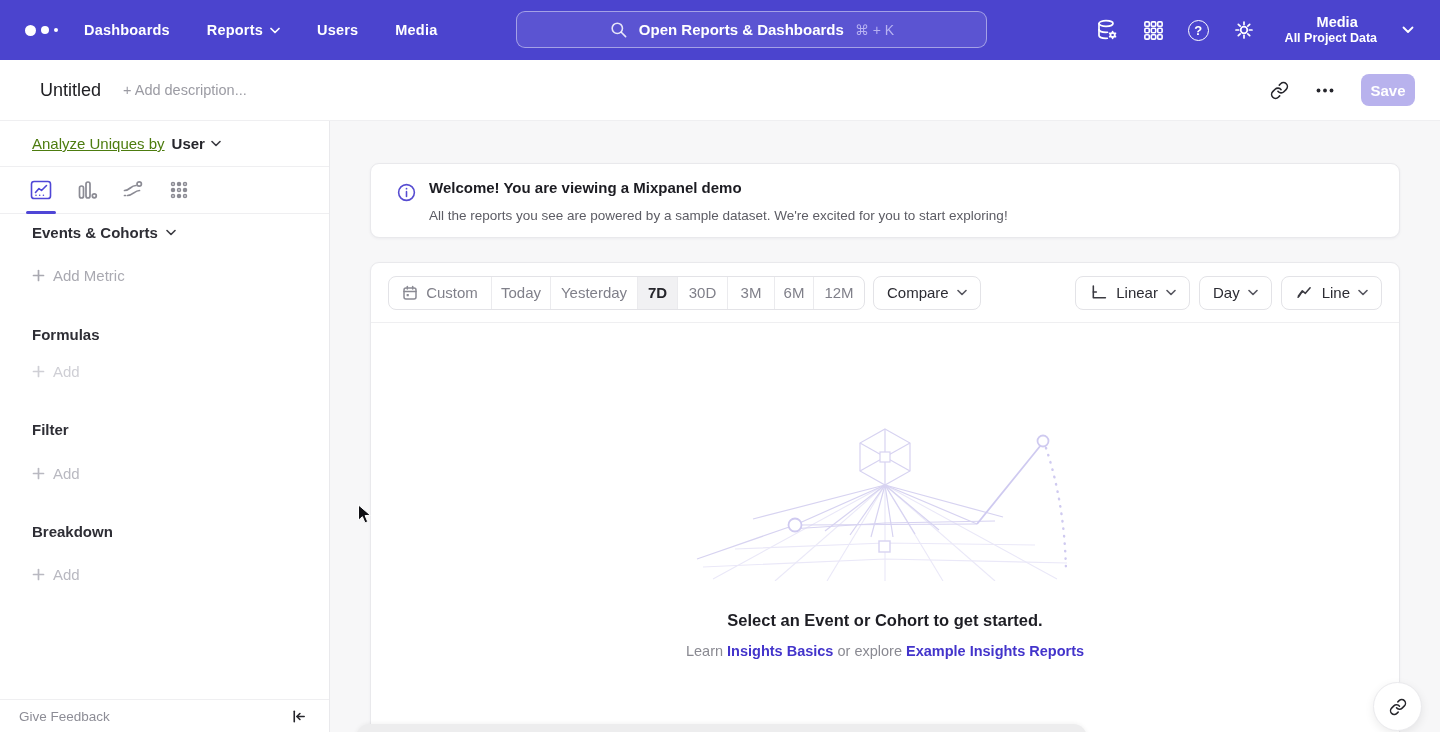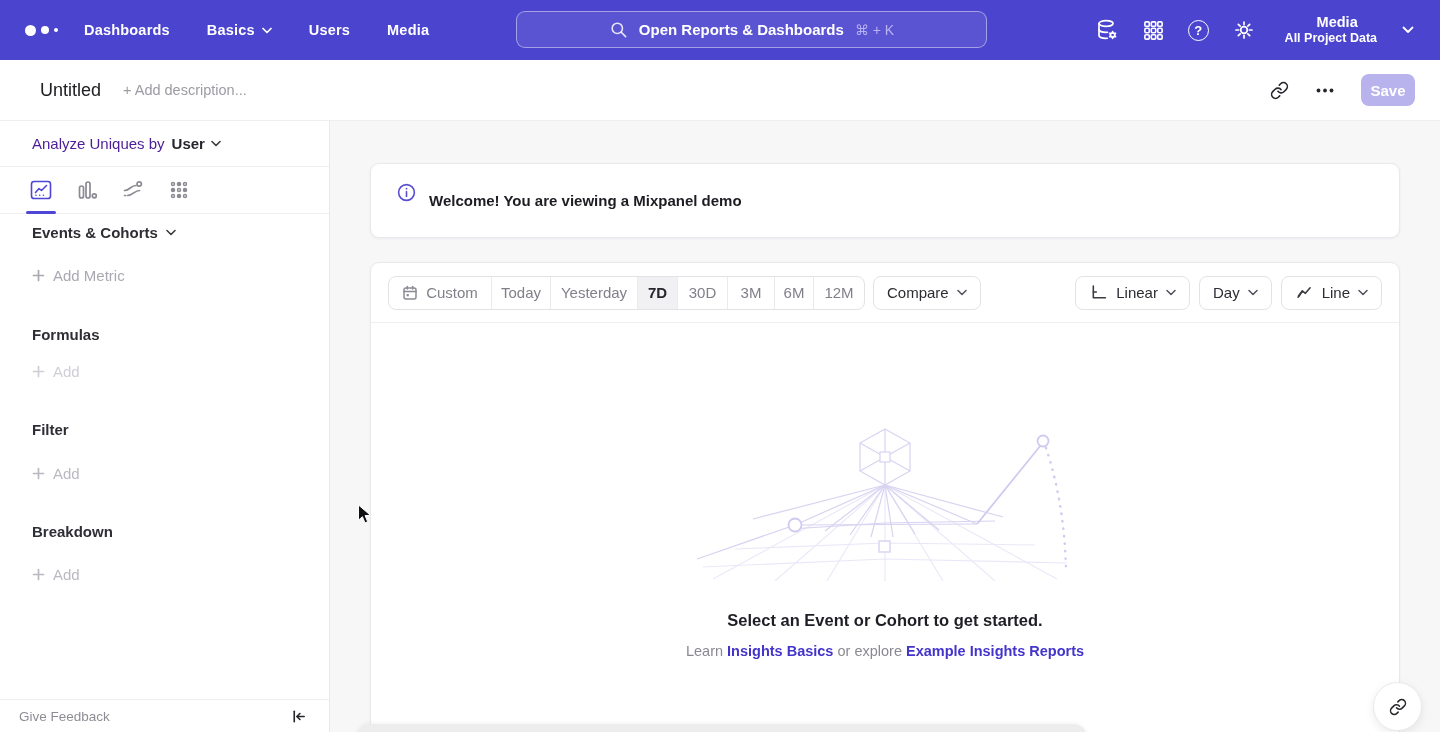--- a/index.html
+++ b/index.html
@@ -41,21 +41,21 @@
   .header-right { margin-left:auto; display:flex; align-items:center; gap:27px; padding-right:25px; }
   .iconbtn { color:#26262c; cursor:pointer; }
   .save-btn { width:54px; height:32px; background:#b8b2ed; border:none; border-radius:8px;
     color:#fff; font-size:15px; font-weight:700; font-family:inherit; cursor:default; }
 
   
   .sidebar { position:absolute; top:121px; left:0; width:330px; bottom:0; background:#fff;
     border-right:1px solid #e9e9ec; z-index:5; }
   .analyze { height:46px; display:flex; align-items:center; padding-left:32px;
     border-bottom:1px solid #efeff1; font-size:15px; }
-  .analyze-prefix { color:#4c1d95; }
+  .analyze-prefix { color:#4d7c0f;text-decoration:underline; }
   .analyze-value { margin-left:7px; color:#26262c; font-weight:700; cursor:pointer;
     display:flex; align-items:center; gap:6px; }
   .tabs { height:47px; display:flex; align-items:stretch; padding-left:30px; gap:24px;
     border-bottom:1px solid #efeff1; }
   .tab { position:relative; display:flex; align-items:center; cursor:pointer; color:#8b8b94; }
   .tab.sel { color:#4f46d6; }
   .tab.sel:after { content:''; position:absolute; bottom:-1px; left:-4px; width:30px; height:3px;
     background:#4f46d6; border-radius:2px; }
   .srow { position:absolute; left:32px; display:flex; align-items:center; gap:8px; }
   .sec-title { font-size:15px; font-weight:700; color:#2e2e35; }
@@ -118,21 +118,21 @@
   <div class="logo">
       <i></i>
       <i></i>
       <i></i>
     </div>
   <div class="navitems">
     <div class="navitem">
         <span>Dashboards</span>
       </div>
     <div class="navitem">
-        <span>Basics</span>
+        <span>Reports</span>
       <svg class="chev" width="10" height="7" viewBox="0 0 10 7" fill="none" stroke="currentColor" stroke-width="1.7" stroke-linecap="round" stroke-linejoin="round">
           <polyline points="1,1.5 5,5.5 9,1.5"></polyline>
         </svg>
     </div>
     <div class="navitem">
         <span>Users</span>
       </div>
     <div class="navitem">
         <span>Media</span>
       </div>
@@ -320,20 +320,21 @@
 <div class="main">
 
   <div class="banner">
     <svg class="info-icon" width="21" height="21" viewBox="0 0 24 24" fill="none" stroke="currentColor" stroke-width="1.8" stroke-linecap="round">
         <circle cx="12" cy="12" r="9"></circle>
         <line x1="12" y1="11" x2="12" y2="16.5"></line>
         <circle cx="12" cy="7.6" r="1" fill="currentColor" stroke="none"></circle>
       </svg>
     <div class="banner-text">
       <span class="banner-title">Welcome! You are viewing a Mixpanel demo</span>
+      <span class="banner-sub">All the reports you see are powered by a sample dataset. We're excited for you to start exploring!</span>
     </div>
   </div>
 
   <div class="card">
     <div class="controls">
       <div class="seg">
         <div class="seg-cell w-custom">
           <svg width="16" height="16" viewBox="0 0 16 16" fill="none" stroke="#8b8b94" stroke-width="1.5" stroke-linecap="round">
               <rect x="2" y="3" width="12" height="11" rx="2"></rect>
               <line x1="2" y1="6.6" x2="14" y2="6.6"></line>

